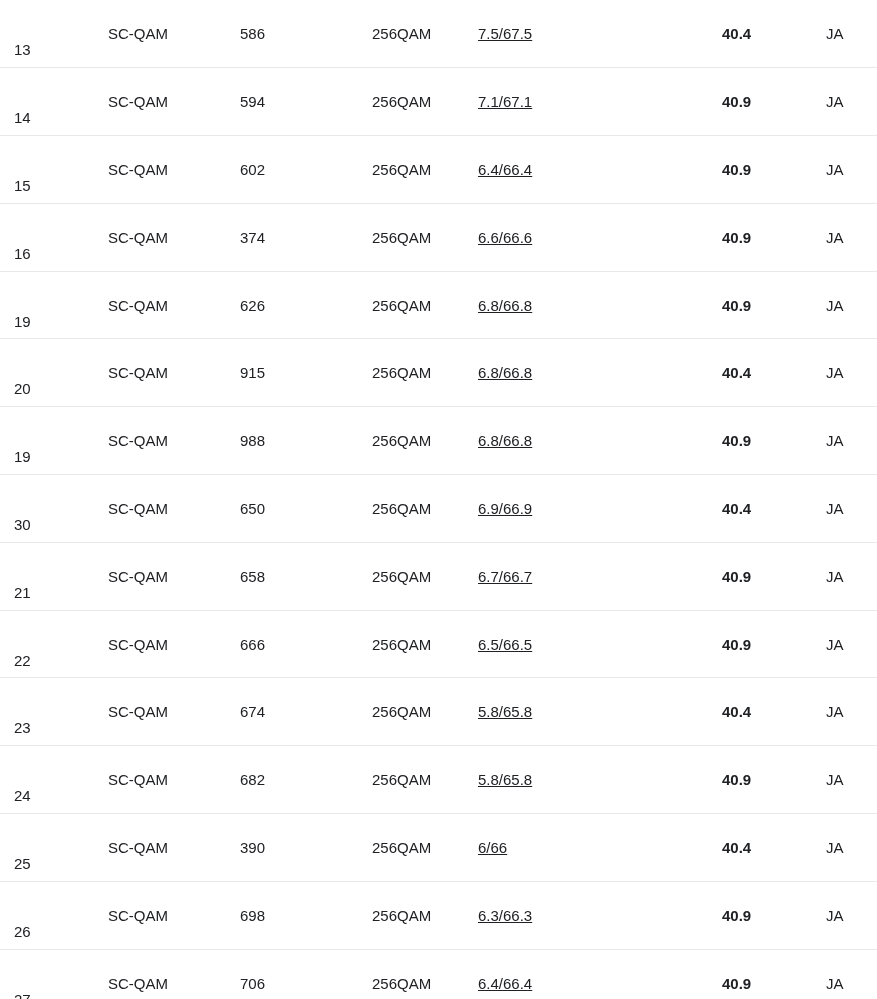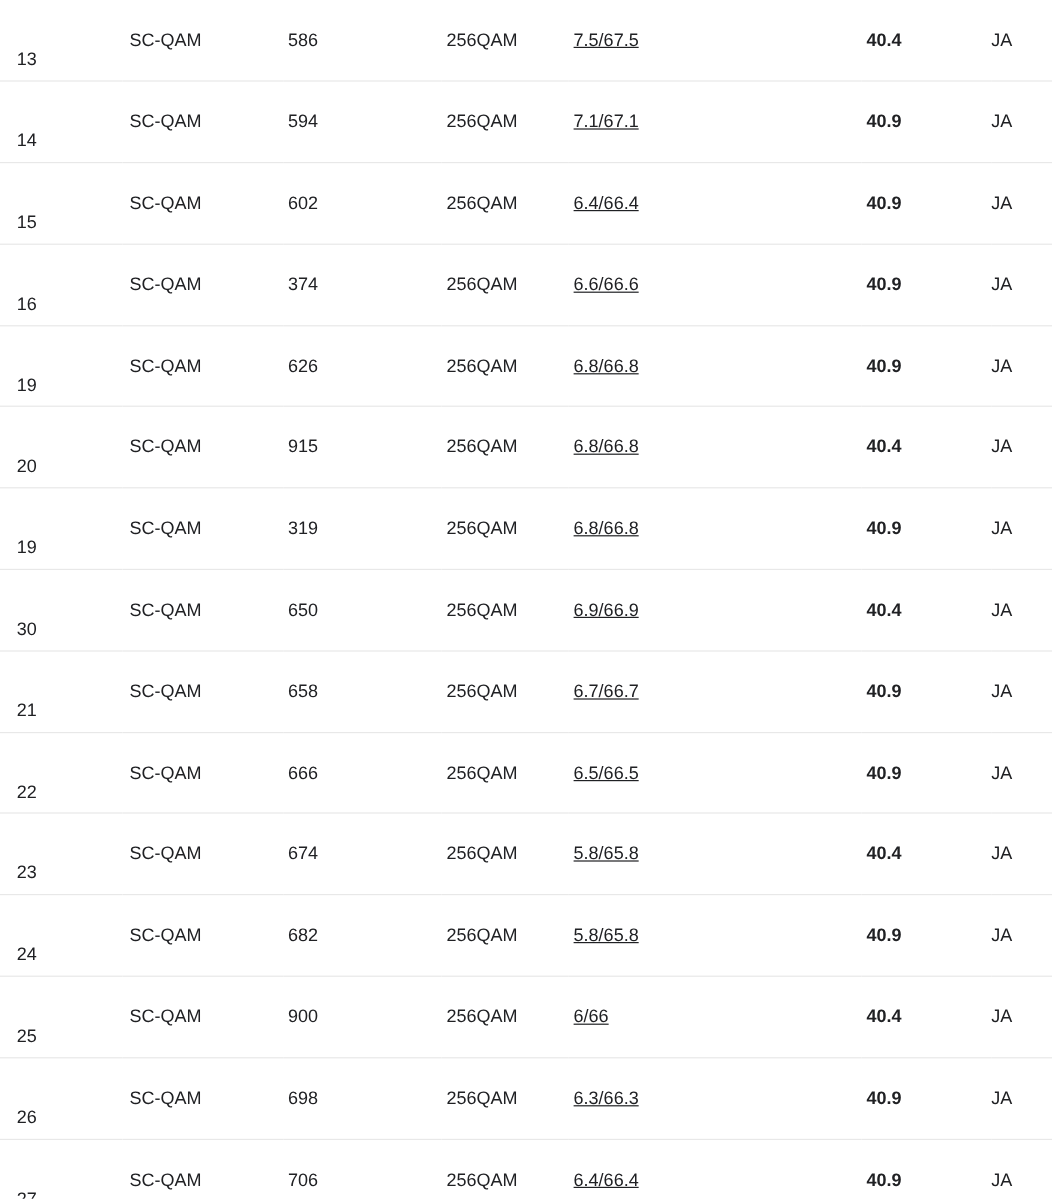--- a/index.html
+++ b/index.html
@@ -196,21 +196,21 @@
   </tr>
 
   <tr>
     <td class="col-id">
           <span class="cell-id">19</span>
         </td>
     <td class="col-type">
           <span class="cell-type">SC-QAM</span>
         </td>
     <td class="col-chanid">
-          <span class="cell-chanid">319</span>
+          <span class="cell-chanid">988</span>
         </td>
     <td class="col-mod">
           <span class="cell-mod">256QAM</span>
         </td>
     <td class="col-power">
           <span class="cell-power">6.8/66.8</span>
         </td>
     <td class="col-snr">
           <span class="cell-snr">40.9</span>
         </td>
@@ -340,21 +340,21 @@
   </tr>
 
   <tr>
     <td class="col-id">
           <span class="cell-id">25</span>
         </td>
     <td class="col-type">
           <span class="cell-type">SC-QAM</span>
         </td>
     <td class="col-chanid">
-          <span class="cell-chanid">900</span>
+          <span class="cell-chanid">390</span>
         </td>
     <td class="col-mod">
           <span class="cell-mod">256QAM</span>
         </td>
     <td class="col-power">
           <span class="cell-power">6/66</span>
         </td>
     <td class="col-snr">
           <span class="cell-snr">40.4</span>
         </td>

